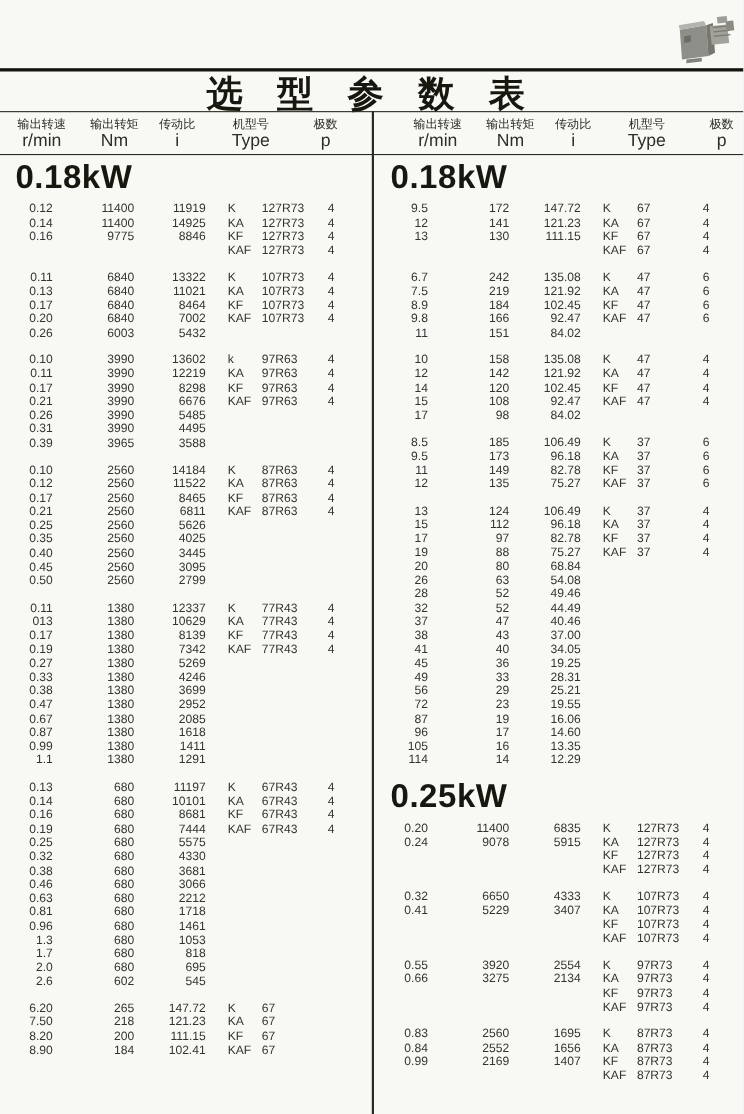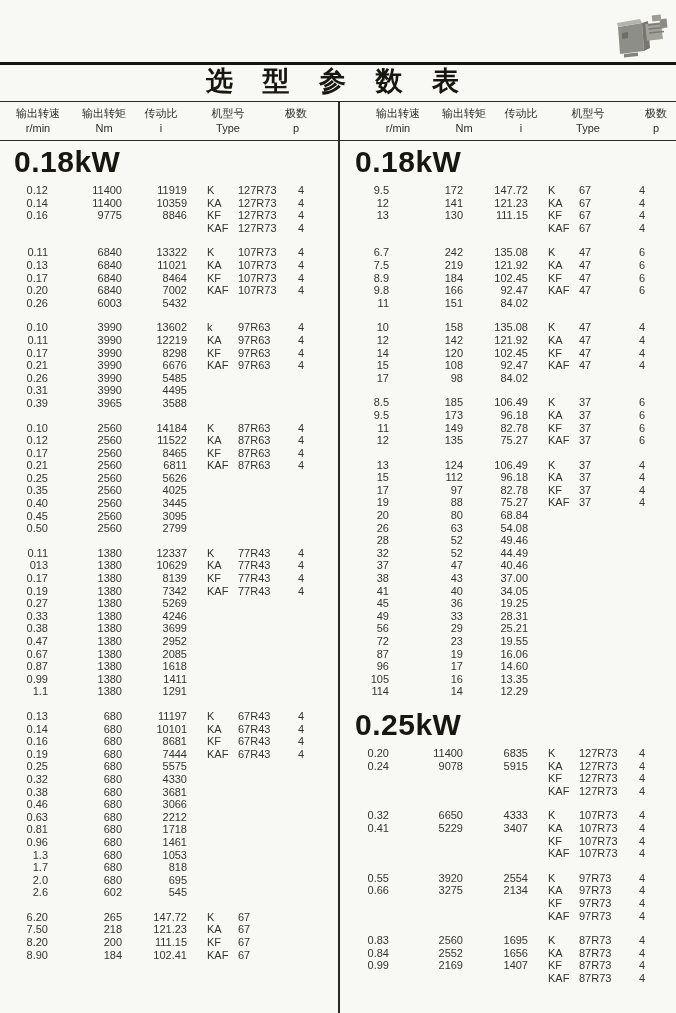--- a/index.html
+++ b/index.html
@@ -5,32 +5,32 @@
   html,body{margin:0;padding:0;background:#eef0ee;}
   .sheet{
     position:relative;width:676px;height:1013px;margin:0 auto;
     background:#f8f8f5;overflow:hidden;
     font-family:"Liberation Sans",sans-serif;color:#33332f;
   }
   .photo{position:absolute;top:11px;right:6px;width:62px;height:52px;}
   .rule-thick{position:absolute;top:62px;left:0;width:676px;height:3px;background:#15140f;}
   .page-title{
     position:absolute;top:63px;left:0;width:100%;margin:0;text-align:center;
-    font-size:27px;font-weight:bold;letter-spacing:11px;color:#17160f;white-space:nowrap;
+    font-size:33px;font-weight:bold;letter-spacing:11px;color:#17160f;white-space:nowrap;
   }
   .rule-thin-a{position:absolute;top:101px;left:0;width:676px;height:1px;background:#2a2922;}
   .rule-thin-b{position:absolute;top:140px;left:0;width:676px;height:1px;background:#2a2922;}
   .vdivider{position:absolute;top:101px;left:338px;width:2px;height:912px;background:#2a2922;}
 
   .header-row{position:absolute;top:104px;left:0;width:676px;height:36px;display:flex;gap:32px;}
   .hhalf{width:338px;display:flex;box-sizing:border-box;}
   .hhalf.right{padding-left:2px;}
   .hcell{text-align:center;font-size:11px;line-height:15px;color:#2e2d27;padding-top:2px;}
   .hc1{width:76px;}.hc2{width:56px;}.hc3{width:58px;}.hc4{width:76px;}.hc5{width:60px;}
-  .hcell .unit{font-size:11px;}
+  .hcell .unit{font-size:16px;}
 
   .content{position:absolute;top:142px;left:0;width:676px;height:871px;display:flex;}
   .col{width:338px;box-sizing:border-box;padding-top:2px;overflow:hidden;}
   .col.right{padding-left:3px;}
 
   .section-heading{
     font-size:30px;line-height:30px;font-weight:700;color:#17160f;
     margin:3px 0 7px 14px;letter-spacing:0.5px;
   }
   .section-heading.later{margin-top:6px;}
@@ -128,21 +128,21 @@
             <span class="cell c-speed">0.12</span>
             <span class="cell c-torque">11400</span>
             <span class="cell c-ratio">11919</span>
             <span class="cell c-prefix">K</span>
             <span class="cell c-size">127R73</span>
             <span class="cell c-poles">4</span>
           </div>
           <div class="row">
             <span class="cell c-speed">0.14</span>
             <span class="cell c-torque">11400</span>
-            <span class="cell c-ratio">10359</span>
+            <span class="cell c-ratio">14925</span>
             <span class="cell c-prefix">KA</span>
             <span class="cell c-size">127R73</span>
             <span class="cell c-poles">4</span>
           </div>
           <div class="row">
             <span class="cell c-speed">0.16</span>
             <span class="cell c-torque">9775</span>
             <span class="cell c-ratio">8846</span>
             <span class="cell c-prefix">KF</span>
             <span class="cell c-size">127R73</span>

